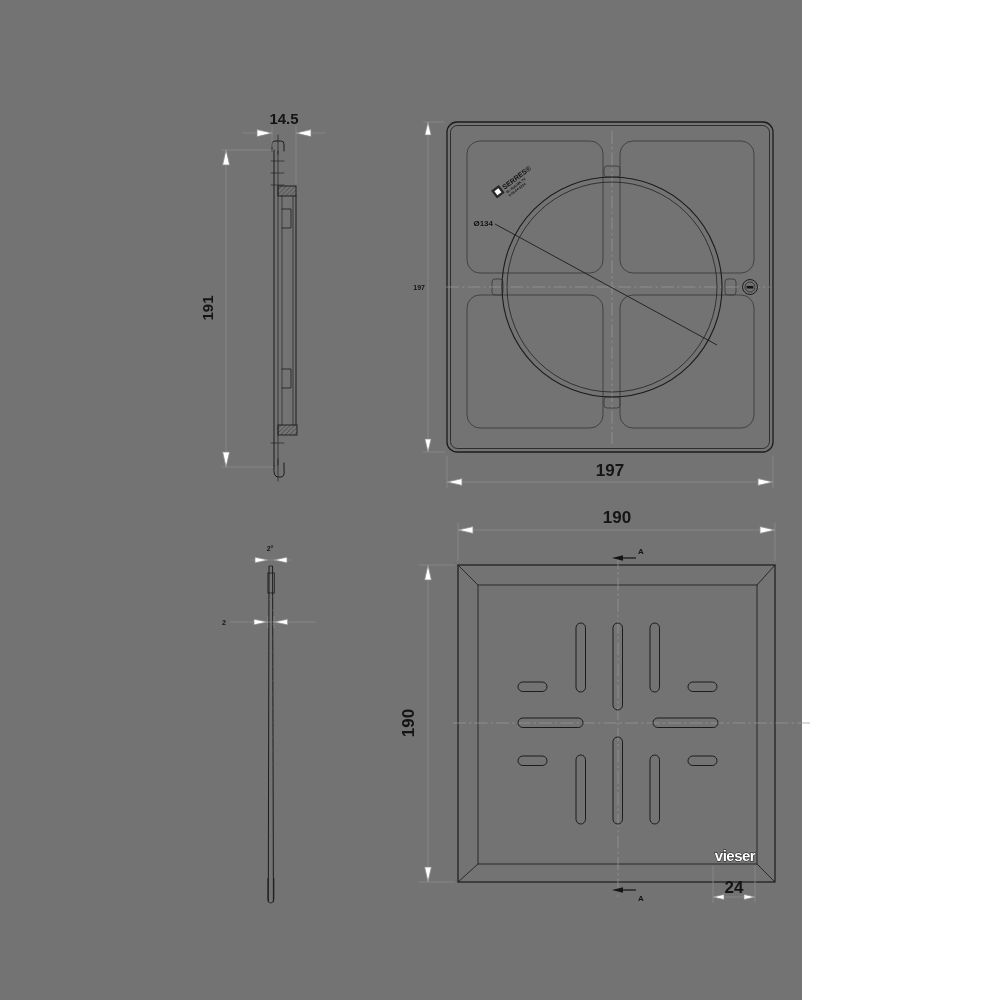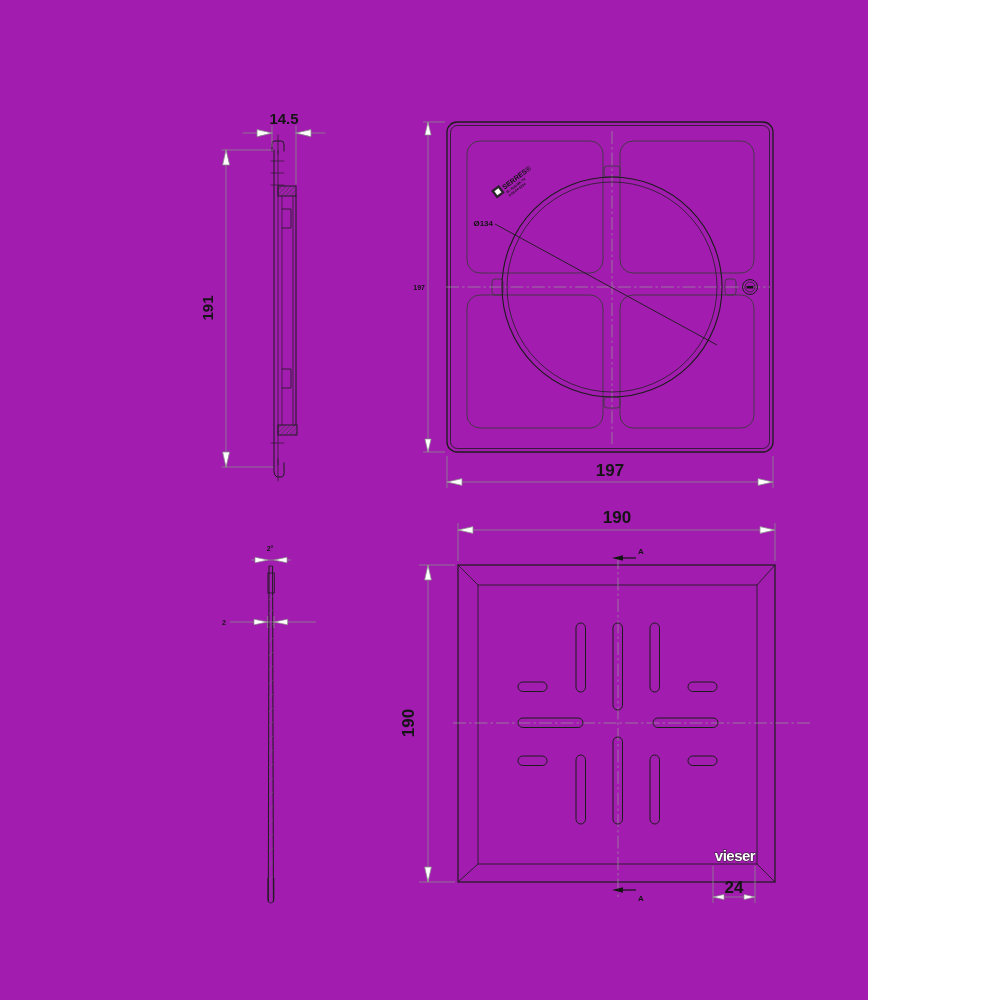--- a/index.html
+++ b/index.html
@@ -1,16 +1,16 @@
 <!DOCTYPE html>
 <html><head>
 <meta charset="utf-8">
 <style>
   html,body{margin:0;padding:0;background:#ffffff;}
-  .canvas{width:868px;height:1000px;position:relative;background:#a21caf;
+  .canvas{width:802px;height:1000px;position:relative;background:#737373;
           font-family:"Liberation Sans", sans-serif;}
   svg text{font-family:"Liberation Sans", sans-serif; fill:#141414;}
   .dim-big{font-size:17px;font-weight:600;}
   .dim-med{font-size:15px;font-weight:600;}
   .dim-sm{font-size:8px;font-weight:700;}
   .dim-tiny{font-size:7px;font-weight:600;}
   .sec-label{font-size:8px;font-weight:700;}
   .stamp-main{font-size:7px;font-weight:700;}
   .stamp-sub{font-size:3.4px;font-weight:600;}
   .logo-outline{font-size:15px;font-weight:700;letter-spacing:-0.5px;

